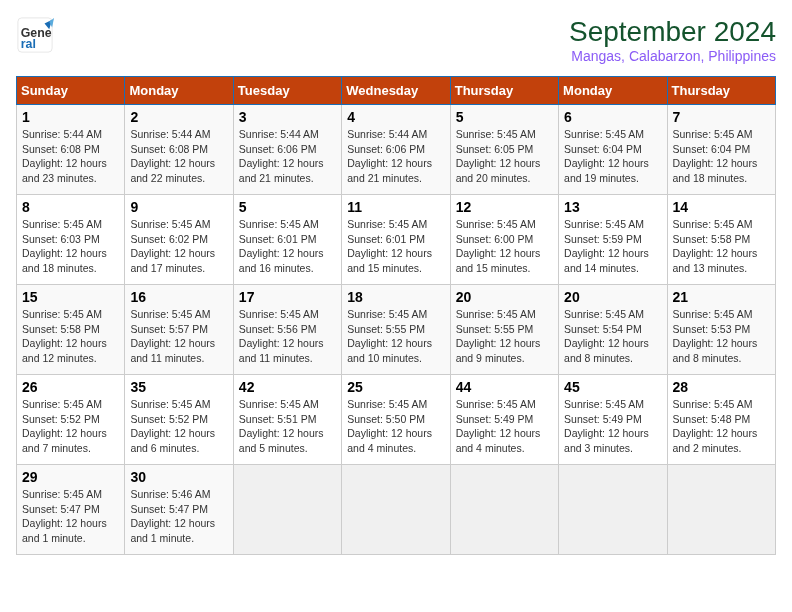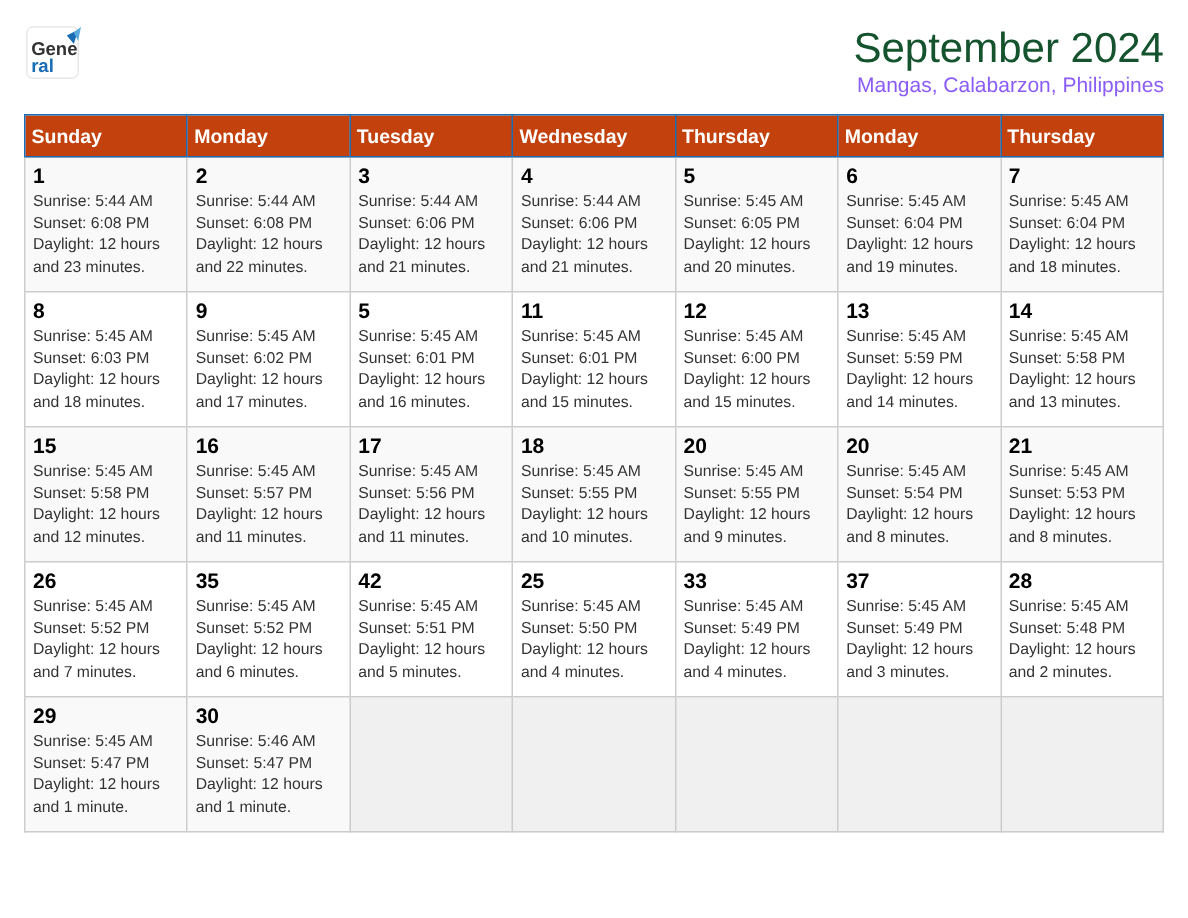--- a/index.html
+++ b/index.html
@@ -315,29 +315,29 @@
         </td>
         <td>
           <span class="day-number">25</span>
           <div class="day-info">
             Sunrise: 5:45 AM<br>
             Sunset: 5:50 PM<br>
             Daylight: 12 hours and 4 minutes.
           </div>
         </td>
         <td>
-          <span class="day-number">33</span>
+          <span class="day-number">44</span>
           <div class="day-info">
             Sunrise: 5:45 AM<br>
             Sunset: 5:49 PM<br>
             Daylight: 12 hours and 4 minutes.
           </div>
         </td>
         <td>
-          <span class="day-number">37</span>
+          <span class="day-number">45</span>
           <div class="day-info">
             Sunrise: 5:45 AM<br>
             Sunset: 5:49 PM<br>
             Daylight: 12 hours and 3 minutes.
           </div>
         </td>
         <td>
           <span class="day-number">28</span>
           <div class="day-info">
             Sunrise: 5:45 AM<br>

